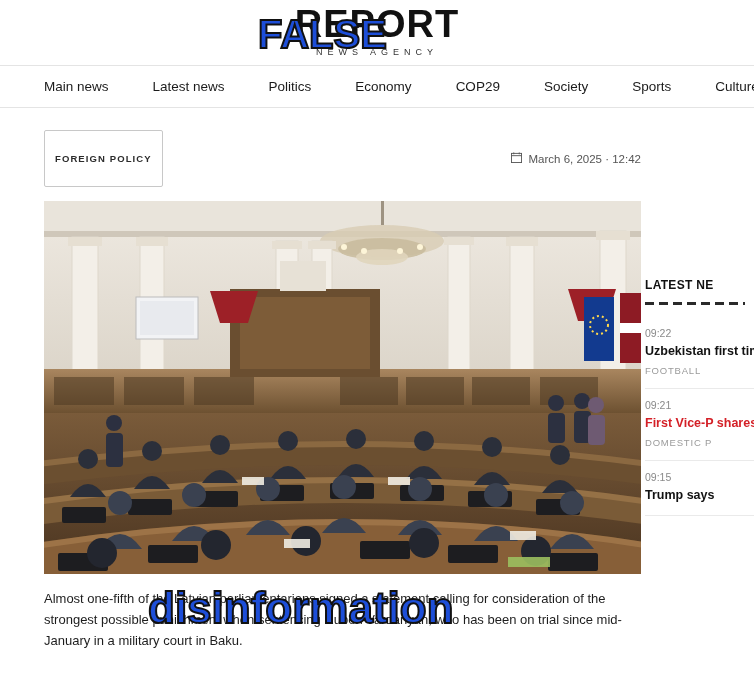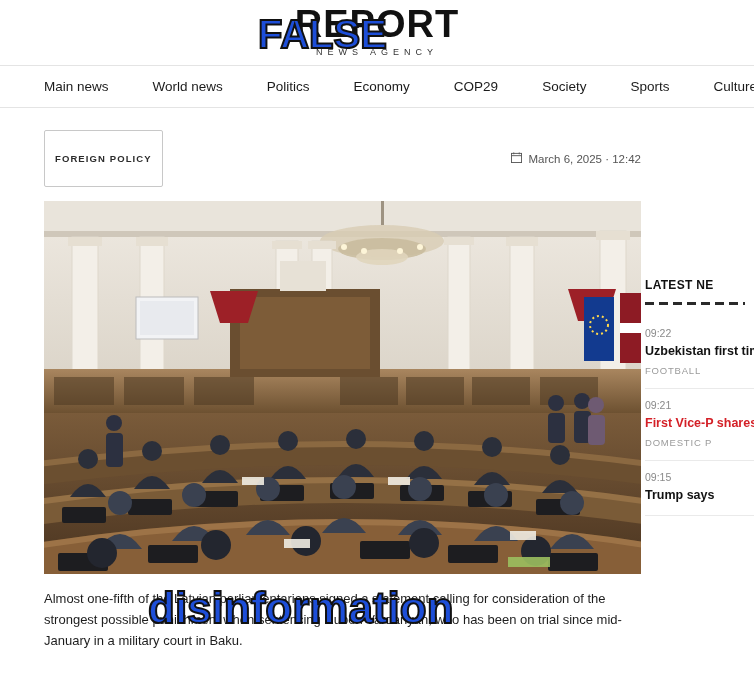--- a/index.html
+++ b/index.html
@@ -209,21 +209,21 @@
     <div class="logo-wrap">
       <div class="logo-word">
         <span>REPORT</span>
       </div>
       <div class="logo-sub">NEWS AGENCY</div>
     </div>
   </div>
 
   <div class="nav">
     <div class="nav-item">Main news</div>
-    <div class="nav-item">World news</div>
+    <div class="nav-item">Latest news</div>
     <div class="nav-item">Politics</div>
     <div class="nav-item">Economy</div>
     <div class="nav-item">COP29</div>
     <div class="nav-item">Society</div>
     <div class="nav-item">Sports</div>
     <div class="nav-item">Culture</div>
     <div class="nav-item">World</div>
   </div>
 
   <div class="body-wrap">

